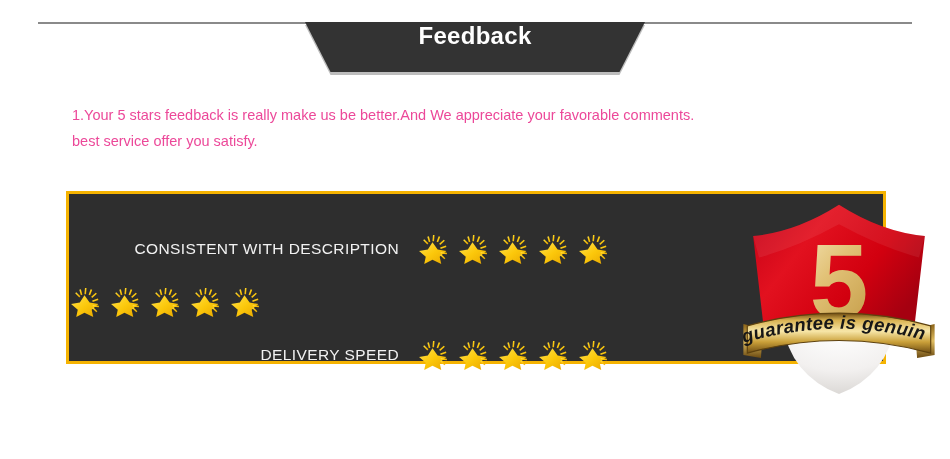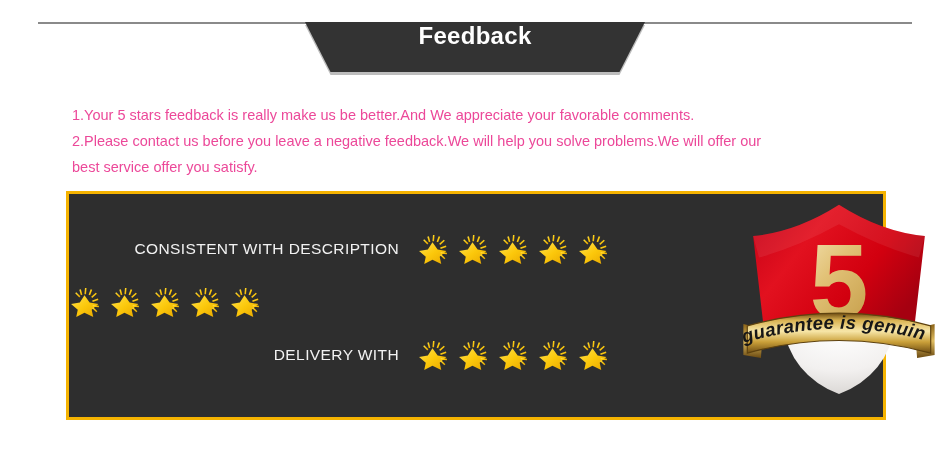--- a/index.html
+++ b/index.html
@@ -38,21 +38,21 @@
 
   
   .notice{
     position:absolute;left:72px;top:90px;width:810px;
     color:#ec4899;font-size:14.5px;line-height:26px;margin-top:12px;
   }
   .notice div{white-space:nowrap;}
 
   
   .panel{
-    position:absolute;left:66px;top:191px;width:820px;height:229px;
+    position:absolute;left:66px;top:191px;width:820px;height:173px;
     background:#2e2e2e;
     border:3px solid #f5b301;
     box-sizing:border-box;
   }
 
   .rows{position:absolute;left:0;top:30px;width:570px;}
   .rrow{
     display:flex;align-items:center;height:49px;margin-bottom:4px;
   }
   .rrow .label{
@@ -72,21 +72,20 @@
 <div class="header-zone">
   <div class="hrule"></div>
   <div class="banner-shadow"></div>
   <div class="banner">
     <span class="banner-title">Feedback</span>
   </div>
 </div>
 
 <div class="notice">
   <div>1.Your 5 stars feedback is really make us be better.And We appreciate your favorable comments.</div>
-  <div>2.Please contact us before you leave a negative feedback.We will help you solve problems.We will offer our</div>
   <div>best service offer you satisfy.</div>
 </div>
 
 <div class="panel">
 
   <div class="rows">
 
     <div class="rrow">
       <div class="label">CONSISTENT WITH DESCRIPTION</div>
       <div class="stars">
@@ -229,21 +228,21 @@
               <path d="M52 15 l2 2 l-9 8 l-2 -2 z"></path>
               <path d="M56 26 l1 3 l-11 4 l-1 -3 z"></path>
               <path d="M58 40 l0 3 l-12 -1 l0 -3 z"></path>
               <path d="M55 51 l-2 2 l-8 -8 l2 -2 z"></path>
             </g>
           </svg>
       </div>
     </div>
 
     <div class="rrow">
-      <div class="label">DELIVERY WITH</div>
+      <div class="label">DELIVERY SPEED</div>
       <div class="stars">
         <svg class="star" viewBox="0 0 64 64">
             <g fill="url(#sg)">
               <path d="M30 20 L40 34 L57 37 L44 48 L47 62 L30 54 L14 62 L17 48 L4 37 L21 34 Z"></path>
               <path d="M31 6 l3 0 l-1 12 l-3 0 z"></path>
               <path d="M20 9 l3 -1 l3 11 l-3 1 z"></path>
               <path d="M42 8 l3 1 l-4 11 l-3 -1 z"></path>
               <path d="M12 16 l2 -2 l8 8 l-2 2 z"></path>
               <path d="M52 15 l2 2 l-9 8 l-2 -2 z"></path>
               <path d="M56 26 l1 3 l-11 4 l-1 -3 z"></path>

